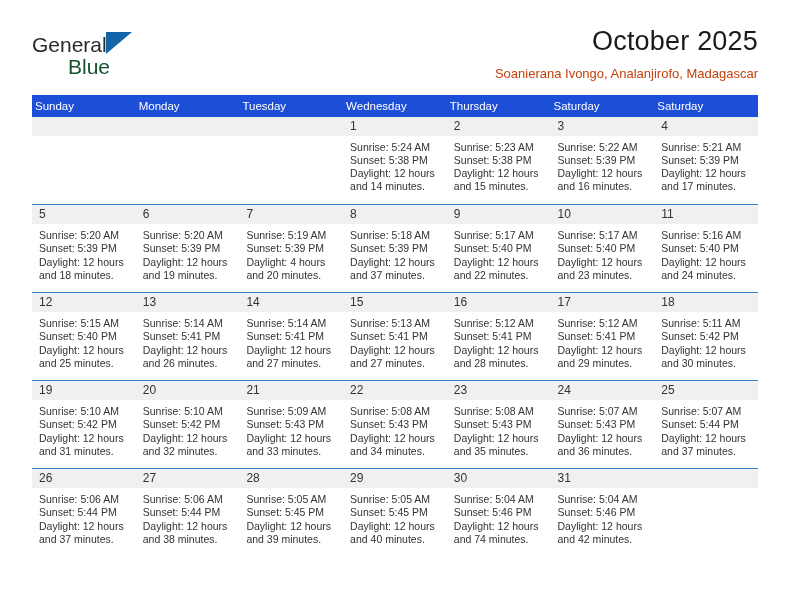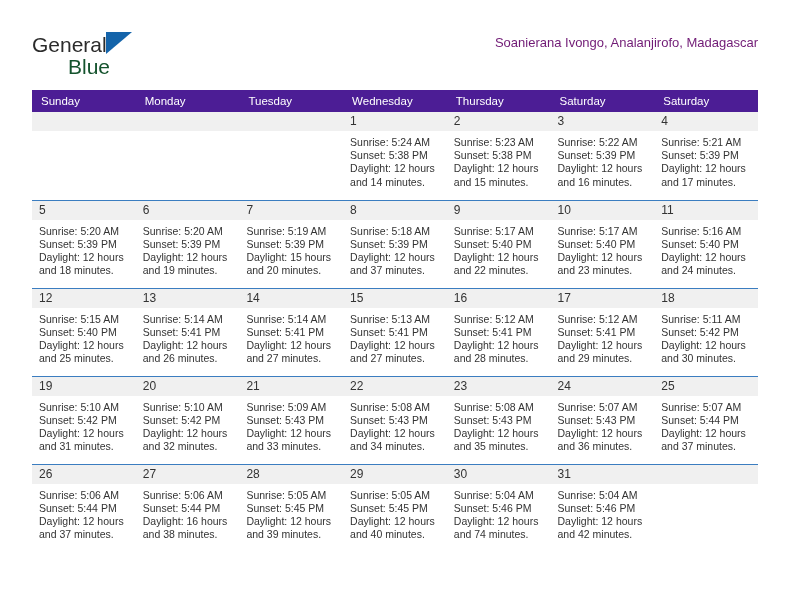--- a/index.html
+++ b/index.html
@@ -68,44 +68,44 @@
   .cal-title {
     font-size: 27px;
     color: #1a1a1a;
     font-weight: normal;
     margin: 0;
     line-height: 1.15;
     letter-spacing: 0.2px;
   }
   .cal-subtitle {
     font-size: 13px;
-    color: #701a75;
+    color: #c2410c;
     margin: 9px 0 0 0;
     line-height: 1.2;
     text-align: center;
   }
 
   
   .cal-wrap {
     padding: 0 34px 0 32px;
     margin-top: 13px;
     box-sizing: border-box;
   }
   table.calendar {
     width: 726px;
     border-collapse: collapse;
     table-layout: fixed;
   }
   table.calendar th {
-    background: #4c1d95;
+    background: #1d4ed8;
     color: #ffffff;
     font-size: 11.5px;
     font-weight: normal;
     text-align: left;
-    padding: 5px 0 5px 9px;
+    padding: 5px 0 5px 3px;
     height: 19px;
     box-sizing: border-box;
     border: none;
   }
   table.calendar td {
     vertical-align: top;
     padding: 0;
     border: none;
     border-top: 1px solid #3b7dc0;
     height: 88px;
@@ -150,20 +150,21 @@
 
     <div class="brand">
       <div class="brand-row1">
         <span class="brand-general">General</span>
         <span class="brand-triangle"></span>
       </div>
       <span class="brand-blue">Blue</span>
     </div>
 
     <div class="title-block">
+      <h1 class="cal-title">October 2025</h1>
       <p class="cal-subtitle">Soanierana Ivongo, Analanjirofo, Madagascar</p>
     </div>
 
   </div>
 
   <div class="cal-wrap">
     <table class="calendar">
       <thead>
         <tr id="weekday-row">
             <th>Sunday</th>
@@ -234,21 +235,21 @@
                 <div>Sunrise: 5:20 AM</div>
                 <div>Sunset: 5:39 PM</div>
                 <div class="daylight">Daylight: 12 hours and 19 minutes.</div>
               </div>
             </td>
             <td class="">
               <div class="daynum">7</div>
               <div class="cell-body">
                 <div>Sunrise: 5:19 AM</div>
                 <div>Sunset: 5:39 PM</div>
-                <div class="daylight">Daylight: 15 hours and 20 minutes.</div>
+                <div class="daylight">Daylight: 4 hours and 20 minutes.</div>
               </div>
             </td>
             <td class="">
               <div class="daynum">8</div>
               <div class="cell-body">
                 <div>Sunrise: 5:18 AM</div>
                 <div>Sunset: 5:39 PM</div>
                 <div class="daylight">Daylight: 12 hours and 37 minutes.</div>
               </div>
             </td>
@@ -400,21 +401,21 @@
                 <div>Sunrise: 5:06 AM</div>
                 <div>Sunset: 5:44 PM</div>
                 <div class="daylight">Daylight: 12 hours and 37 minutes.</div>
               </div>
             </td>
             <td class="">
               <div class="daynum">27</div>
               <div class="cell-body">
                 <div>Sunrise: 5:06 AM</div>
                 <div>Sunset: 5:44 PM</div>
-                <div class="daylight">Daylight: 16 hours and 38 minutes.</div>
+                <div class="daylight">Daylight: 12 hours and 38 minutes.</div>
               </div>
             </td>
             <td class="">
               <div class="daynum">28</div>
               <div class="cell-body">
                 <div>Sunrise: 5:05 AM</div>
                 <div>Sunset: 5:45 PM</div>
                 <div class="daylight">Daylight: 12 hours and 39 minutes.</div>
               </div>
             </td>

